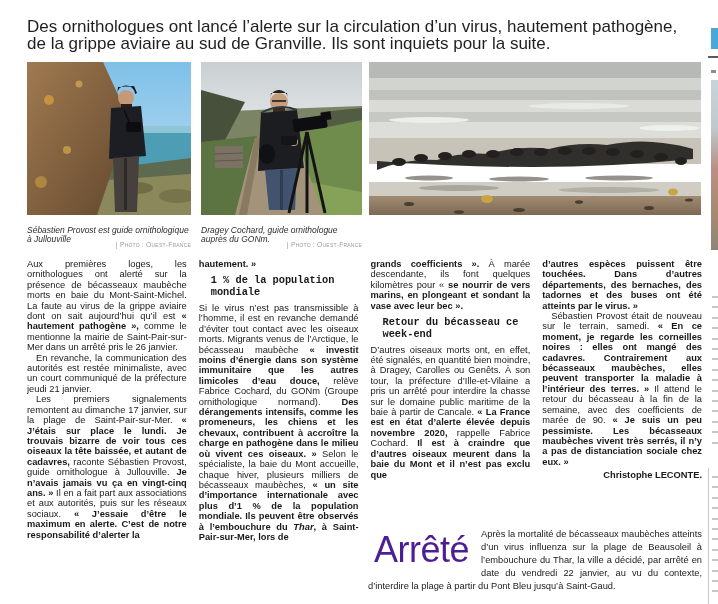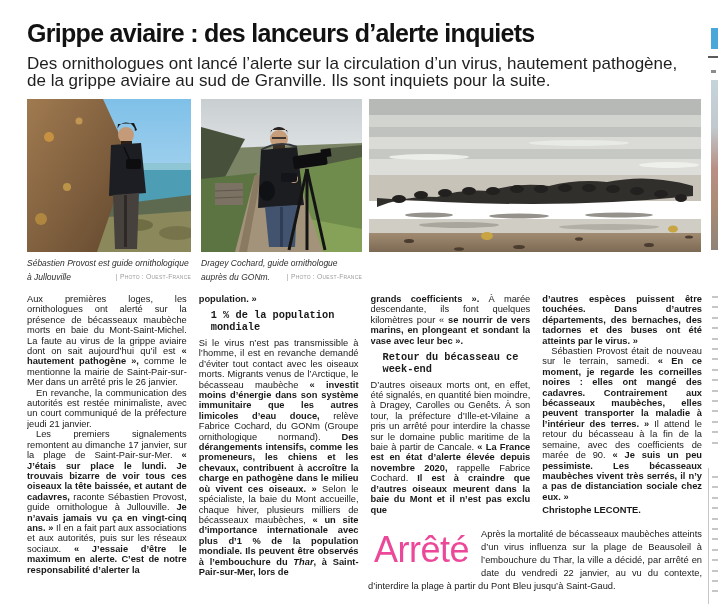--- a/index.html
+++ b/index.html
@@ -16,21 +16,21 @@
   .deck{
     font-size:17px;line-height:17px;color:#1f1f1f;width:652px;margin:0 0 10px 0;
   }
   .photos-row{display:flex;}
   figure{margin:0;position:relative;}
   .fig-1{width:164px;margin-right:10px;}
   .fig-2{width:161px;margin-right:7px;}
   .fig-3{width:332px;}
   .photo{display:block;height:153px;width:100%;}
   .caption{
-    margin-top:4px;font-style:italic;font-size:8.5px;line-height:14px;
+    margin-top:11px;font-style:italic;font-size:8.5px;line-height:9px;
     color:#2e2e2e;position:relative;min-height:23px;
   }
   .credit{
     position:absolute;right:0;bottom:0;font-style:normal;
     font-variant:small-caps;font-size:6.8px;letter-spacing:0.2px;
     color:#9b9b9b;background:#ffffff;padding-left:4px;white-space:nowrap;
   }
   .columns{display:flex;gap:12px;margin-top:10px;}
   .col{
     flex:1;height:314px;overflow:hidden;text-align:justify;
@@ -38,28 +38,28 @@
   }
   .col.short{height:232px;}
   .col p,.col h3{margin:0;}
   .col p.ind{text-indent:9px;}
   .b{font-weight:bold;}
   .i{font-style:italic;}
   h3.subhead{
     font-size:10.3px;font-weight:bold;line-height:11.8px;
     margin:6px 0 4px 0;padding-left:12px;text-align:left;font-family:Liberation Mono, monospace;
   }
-  p.byline{font-weight:bold;text-align:left;margin-top:3px;text-indent:0;}
+  p.byline{font-weight:bold;text-align:right;margin-top:3px;text-indent:0;}
   .arrete{
     position:absolute;left:368px;top:528px;width:334px;
     font-size:9.3px;line-height:13px;text-align:justify;color:#191919;
   }
   .arrete-word{
     float:left;font-size:36px;line-height:44px;height:51px;
-    color:#ec4899;letter-spacing:-0.5px;margin:0 12px 0 6px;
+    color:#4c1d95;letter-spacing:-0.5px;margin:0 12px 0 6px;
   }
   
   .edge-frag{position:absolute;}
   .edge-blue{left:711px;top:28px;width:7px;height:21px;background:#49a7da;}
   .edge-rule{left:708px;top:56px;width:10px;height:2px;background:#5a5a5a;}
   .edge-dot{left:711px;top:70px;width:5px;height:3px;background:#8d8d8d;}
   .edge-photo{
     left:711px;top:80px;width:7px;height:170px;
     background:linear-gradient(#c6d4da 0%,#c0c9cd 28%,#b98f85 52%,#aa8b74 74%,#8f8478 100%);
   }
@@ -72,21 +72,20 @@
     left:712px;top:476px;width:6px;height:120px;
     background:repeating-linear-gradient(#a8a8a8 0 2px,transparent 2px 10.4px);opacity:.65;
   }
 </style>
 </head>
 <body>
 
 <div class="page">
   <div class="content">
 
-    <h1 class="headline">Grippe aviaire : des lanceurs d’alerte inquiets</h1>
 
     <p class="deck">Des ornithologues ont lancé l’alerte sur la circulation d’un virus, hautement pathogène, de la grippe aviaire au sud de Granville. Ils sont inquiets pour la suite.</p>
 
     <div class="photos-row">
 
       <figure class="fig-1">
         <svg class="photo" viewBox="0 0 164 153" preserveAspectRatio="none">
           <defs>
             <linearGradient id="sky1" x1="0" y1="0" x2="0" y2="1">
               <stop offset="0" stop-color="#7fc0e8"></stop>
@@ -227,21 +226,21 @@
 
     </div>
 
     <div class="columns">
       <div class="col">
           <p class=""><span>Aux premières loges, les ornithologues ont alerté sur la présence de bécasseaux maubèche morts en baie du Mont-Saint-Michel. La faute au virus de la grippe aviaire dont on sait aujourd’hui qu’il est </span><span class="b">« hautement pathogène »,</span><span> comme le mentionne la mairie de Saint-Pair-sur-Mer dans un arrêté pris le 26 janvier.</span></p>
           <p class="ind"><span>En revanche, la communication des autorités est restée minimaliste, avec un court communiqué de la préfecture jeudi 21 janvier.</span></p>
           <p class="ind"><span>Les premiers signalements remontent au dimanche 17 janvier, sur la plage de Saint-Pair-sur-Mer. </span><span class="b">« J’étais sur place le lundi. Je trouvais bizarre de voir tous ces oiseaux la tête baissée, et autant de cadavres,</span><span> raconte Sébastien Provost, guide ornithologue à Jullouville. </span><span class="b">Je n’avais jamais vu ça en vingt-cinq ans. »</span><span> Il en a fait part aux associations et aux autorités, puis sur les réseaux sociaux. </span><span class="b">« J’essaie d’être le maximum en alerte. C’est de notre responsabilité d’alerter la</span></p>
         </div>
       <div class="col">
-          <p class=""><span class="b">population. »</span></p>
+          <p class=""><span class="b">hautement. »</span></p>
           <h3 class="subhead"><span>1 % de la population mondiale</span></h3>
           <p class=""><span>Si le virus n’est pas transmissible à l’homme, il est en revanche demandé d’éviter tout contact avec les oiseaux morts. Migrants venus de l’Arctique, le bécasseau maubèche </span><span class="b">« investit moins d’énergie dans son système immunitaire que les autres limicoles d’eau douce,</span><span> relève Fabrice Cochard, du GONm (Groupe ornithologique normand). </span><span class="b">Des dérangements intensifs, comme les promeneurs, les chiens et les chevaux, contribuent à accroître la charge en pathogène dans le milieu où vivent ces oiseaux. »</span><span> Selon le spécialiste, la baie du Mont accueille, chaque hiver, plusieurs milliers de bécasseaux maubèches, </span><span class="b">« un site d’importance internationale avec plus d’1 % de la population mondiale. Ils peuvent être observés à l’embouchure du </span><span class="b i">Thar</span><span class="b">, à Saint-Pair-sur-Mer, lors de</span></p>
         </div>
       <div class="col short">
           <p class=""><span class="b">grands coefficients ».</span><span> À marée descendante, ils font quelques kilomètres pour « </span><span class="b">se nourrir de vers marins, en plongeant et sondant la vase avec leur bec ».</span></p>
           <h3 class="subhead"><span>Retour du bécasseau ce week-end</span></h3>
           <p class=""><span>D’autres oiseaux morts ont, en effet, été signalés, en quantité bien moindre, à Dragey, Carolles ou Genêts. À son tour, la préfecture d’Ille-et-Vilaine a pris un arrêté pour interdire la chasse sur le domaine public maritime de la baie à partir de Cancale. </span><span class="b">« La France est en état d’alerte élevée depuis novembre 2020,</span><span> rappelle Fabrice Cochard. </span><span class="b">Il est à craindre que d’autres oiseaux meurent dans la baie du Mont et il n’est pas exclu que</span></p>
         </div>
       <div class="col short">
           <p class=""><span class="b">d’autres espèces puissent être touchées. Dans d’autres départements, des bernaches, des tadornes et des buses ont été atteints par le virus. »</span></p>

